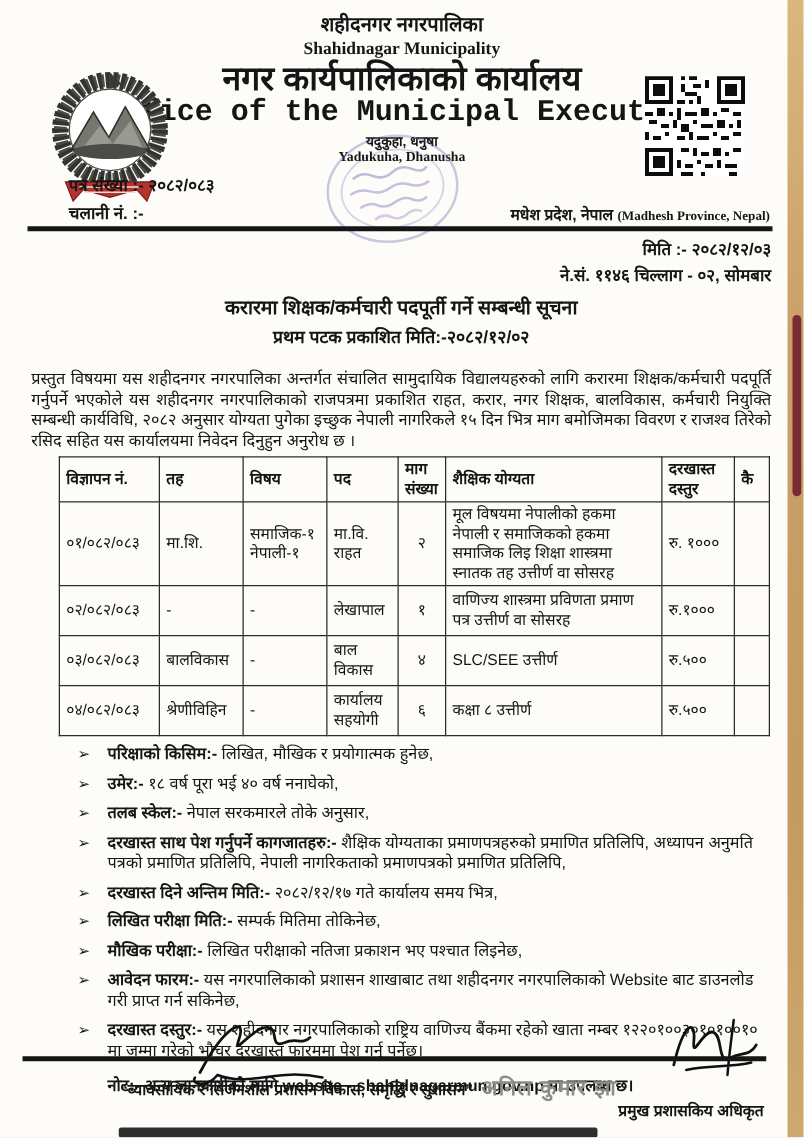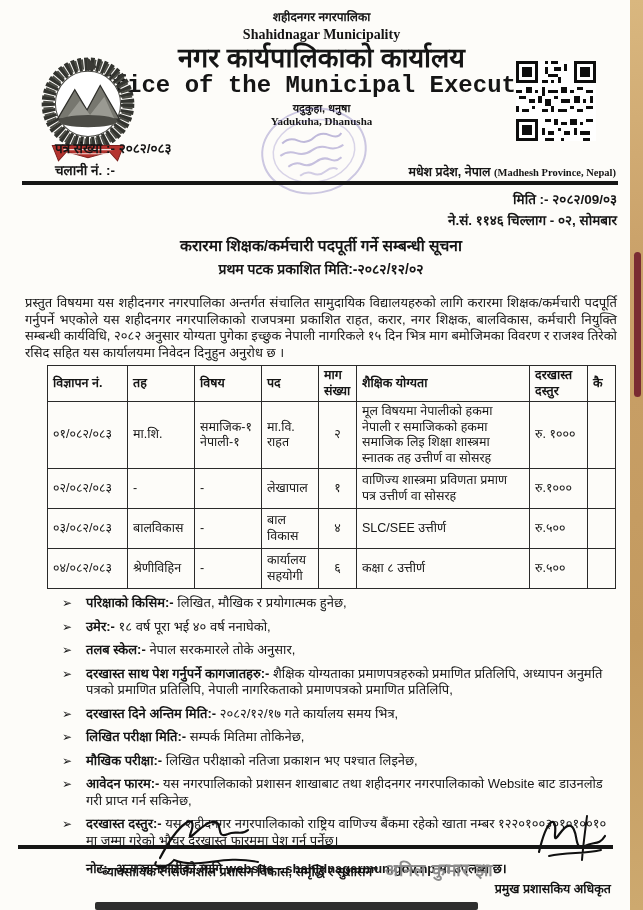--- a/index.html
+++ b/index.html
@@ -13,21 +13,21 @@
   
   .edge-right { position:absolute; right:0; top:0; width:13px; height:100%;
     background:linear-gradient(180deg,#d9b77f 0%,#c9a068 30%,#c39a5f 70%,#cda96f 100%); }
   .edge-streak { position:absolute; right:2px; top:252px; width:7px; height:145px;
     background:#73222e; border-radius:4px; opacity:.92; }
   .bottom-bar { position:absolute; left:95px; top:902px; width:383px; height:8px;
     background:#2e2e2e; border-radius:2px; }
 
   
   .hdr { position:relative; padding-top:8px; text-align:center; }
-  .org-np { font-size:12px; font-weight:bold; }
+  .org-np { font-size:16px; font-weight:bold; }
   .org-en { font-size:14px; font-weight:bold; font-family:"Liberation Serif","DejaVu Serif",serif; margin-top:2px; }
   .office-np { font-size:27px; font-weight:bold; line-height:30px; }
   .office-en { font-size:24px; font-weight:bold; font-family:Liberation Mono, monospace; line-height:26px; }
   .addr-np { font-size:11px; font-weight:bold; margin-top:1px;text-align:center; }
   .addr-en { font-size:11px; font-weight:bold; font-family:"Liberation Serif","DejaVu Serif",serif; }
 
   .emblem { position:absolute; left:36px; top:56px; width:104px; height:112px; }
   .qr { position:absolute; left:516px; top:61px; width:80px; height:80px; }
   .stamp { position:absolute; left:252px; top:102px; width:124px; height:98px;
     transform:rotate(-10deg); opacity:.75; pointer-events:none; }
@@ -178,21 +178,21 @@
 
   <div class="province">
     <span>मधेश प्रदेश, नेपाल</span>
     <span class="en">(Madhesh Province, Nepal)</span>
   </div>
 
   <div class="hdr-rule"></div>
 
   <div class="content">
     <div class="dateblock">
-      <div>मिति :- २०८२/09/०३</div>
+      <div>मिति :- २०८२/१२/०३</div>
       <div>ने.सं. ११४६ चिल्लाग - ०२, सोमबार</div>
     </div>
 
     <div class="notice-title">करारमा शिक्षक/कर्मचारी पदपूर्ती गर्ने सम्बन्धी सूचना</div>
     <div class="notice-sub">प्रथम पटक प्रकाशित मिति:-२०८२/१२/०२</div>
     <div class="body-par">प्रस्तुत विषयमा यस शहीदनगर नगरपालिका अन्तर्गत संचालित सामुदायिक विद्यालयहरुको लागि करारमा शिक्षक/कर्मचारी पदपूर्ति गर्नुपर्ने भएकोले यस शहीदनगर नगरपालिकाको राजपत्रमा प्रकाशित राहत, करार, नगर शिक्षक, बालविकास, कर्मचारी नियुक्ति सम्बन्धी कार्यविधि, २०८२ अनुसार योग्यता पुगेका इच्छुक नेपाली नागरिकले १५ दिन भित्र माग बमोजिमका विवरण र राजश्व तिरेको रसिद सहित यस कार्यालयमा निवेदन दिनुहुन अनुरोध छ ।</div>
 
     <table class="t">
       <colgroup>
         <col style="width:80px">

